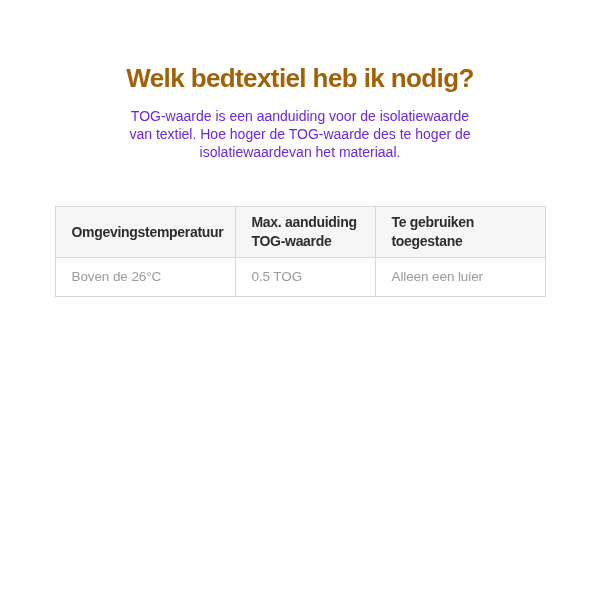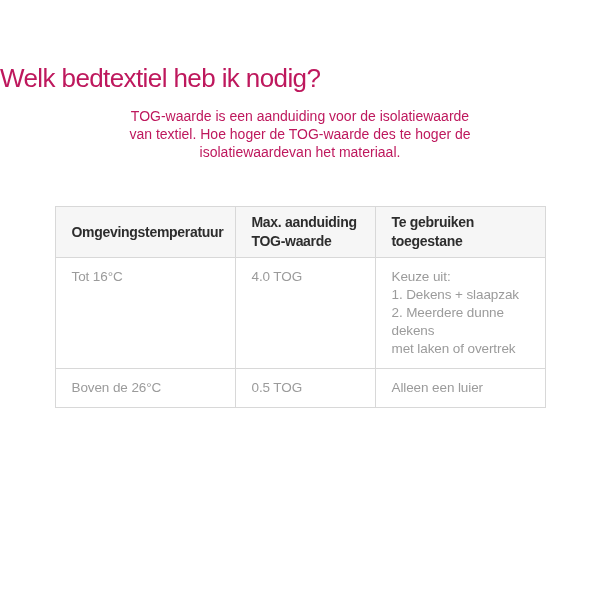--- a/index.html
+++ b/index.html
@@ -13,34 +13,34 @@
     font-family: "Liberation Sans", sans-serif;
     overflow: hidden;
   }
   .page {
     width: 600px;
     padding-top: 62px;
     box-sizing: border-box;
   }
   .title {
     margin: 0;
-    text-align: left;
+    text-align: center;
     font-size: 26px;
     line-height: 32px;
     letter-spacing: -0.6px;
-    font-weight: 400;
-    color: #be185d;
+    font-weight: 700;
+    color: #a16207;
   }
   .subtitle {
     margin: 13px auto 0;
     max-width: 420px;
     text-align: center;
     font-size: 14px;
     line-height: 18px;
-    color: #be185d;
+    color: #6d28d9;
     white-space: pre-line;
   }
   table.tog-table {
     width: 490px;
     margin: 45px auto 0;
     border-collapse: collapse;
     table-layout: fixed;
   }
   col.c1 { width: 180px; }
   col.c2 { width: 140px; }
@@ -92,28 +92,20 @@
       <tr>
         <th>Omgevingstemperatuur</th>
         <th>Max. aanduiding
 TOG-waarde</th>
         <th>Te gebruiken
 toegestane</th>
       </tr>
     </thead>
     <tbody>
       <tr>
-        <td>Tot 16°C</td>
-        <td>4.0 TOG</td>
-        <td>Keuze uit:
-1. Dekens + slaapzak
-2. Meerdere dunne dekens
-met laken of overtrek</td>
-      </tr>
-      <tr>
         <td>Boven de 26°C</td>
         <td>0.5 TOG</td>
         <td>Alleen een luier</td>
       </tr>
     </tbody>
   </table>
 
 </div>
 
 </body></html>

